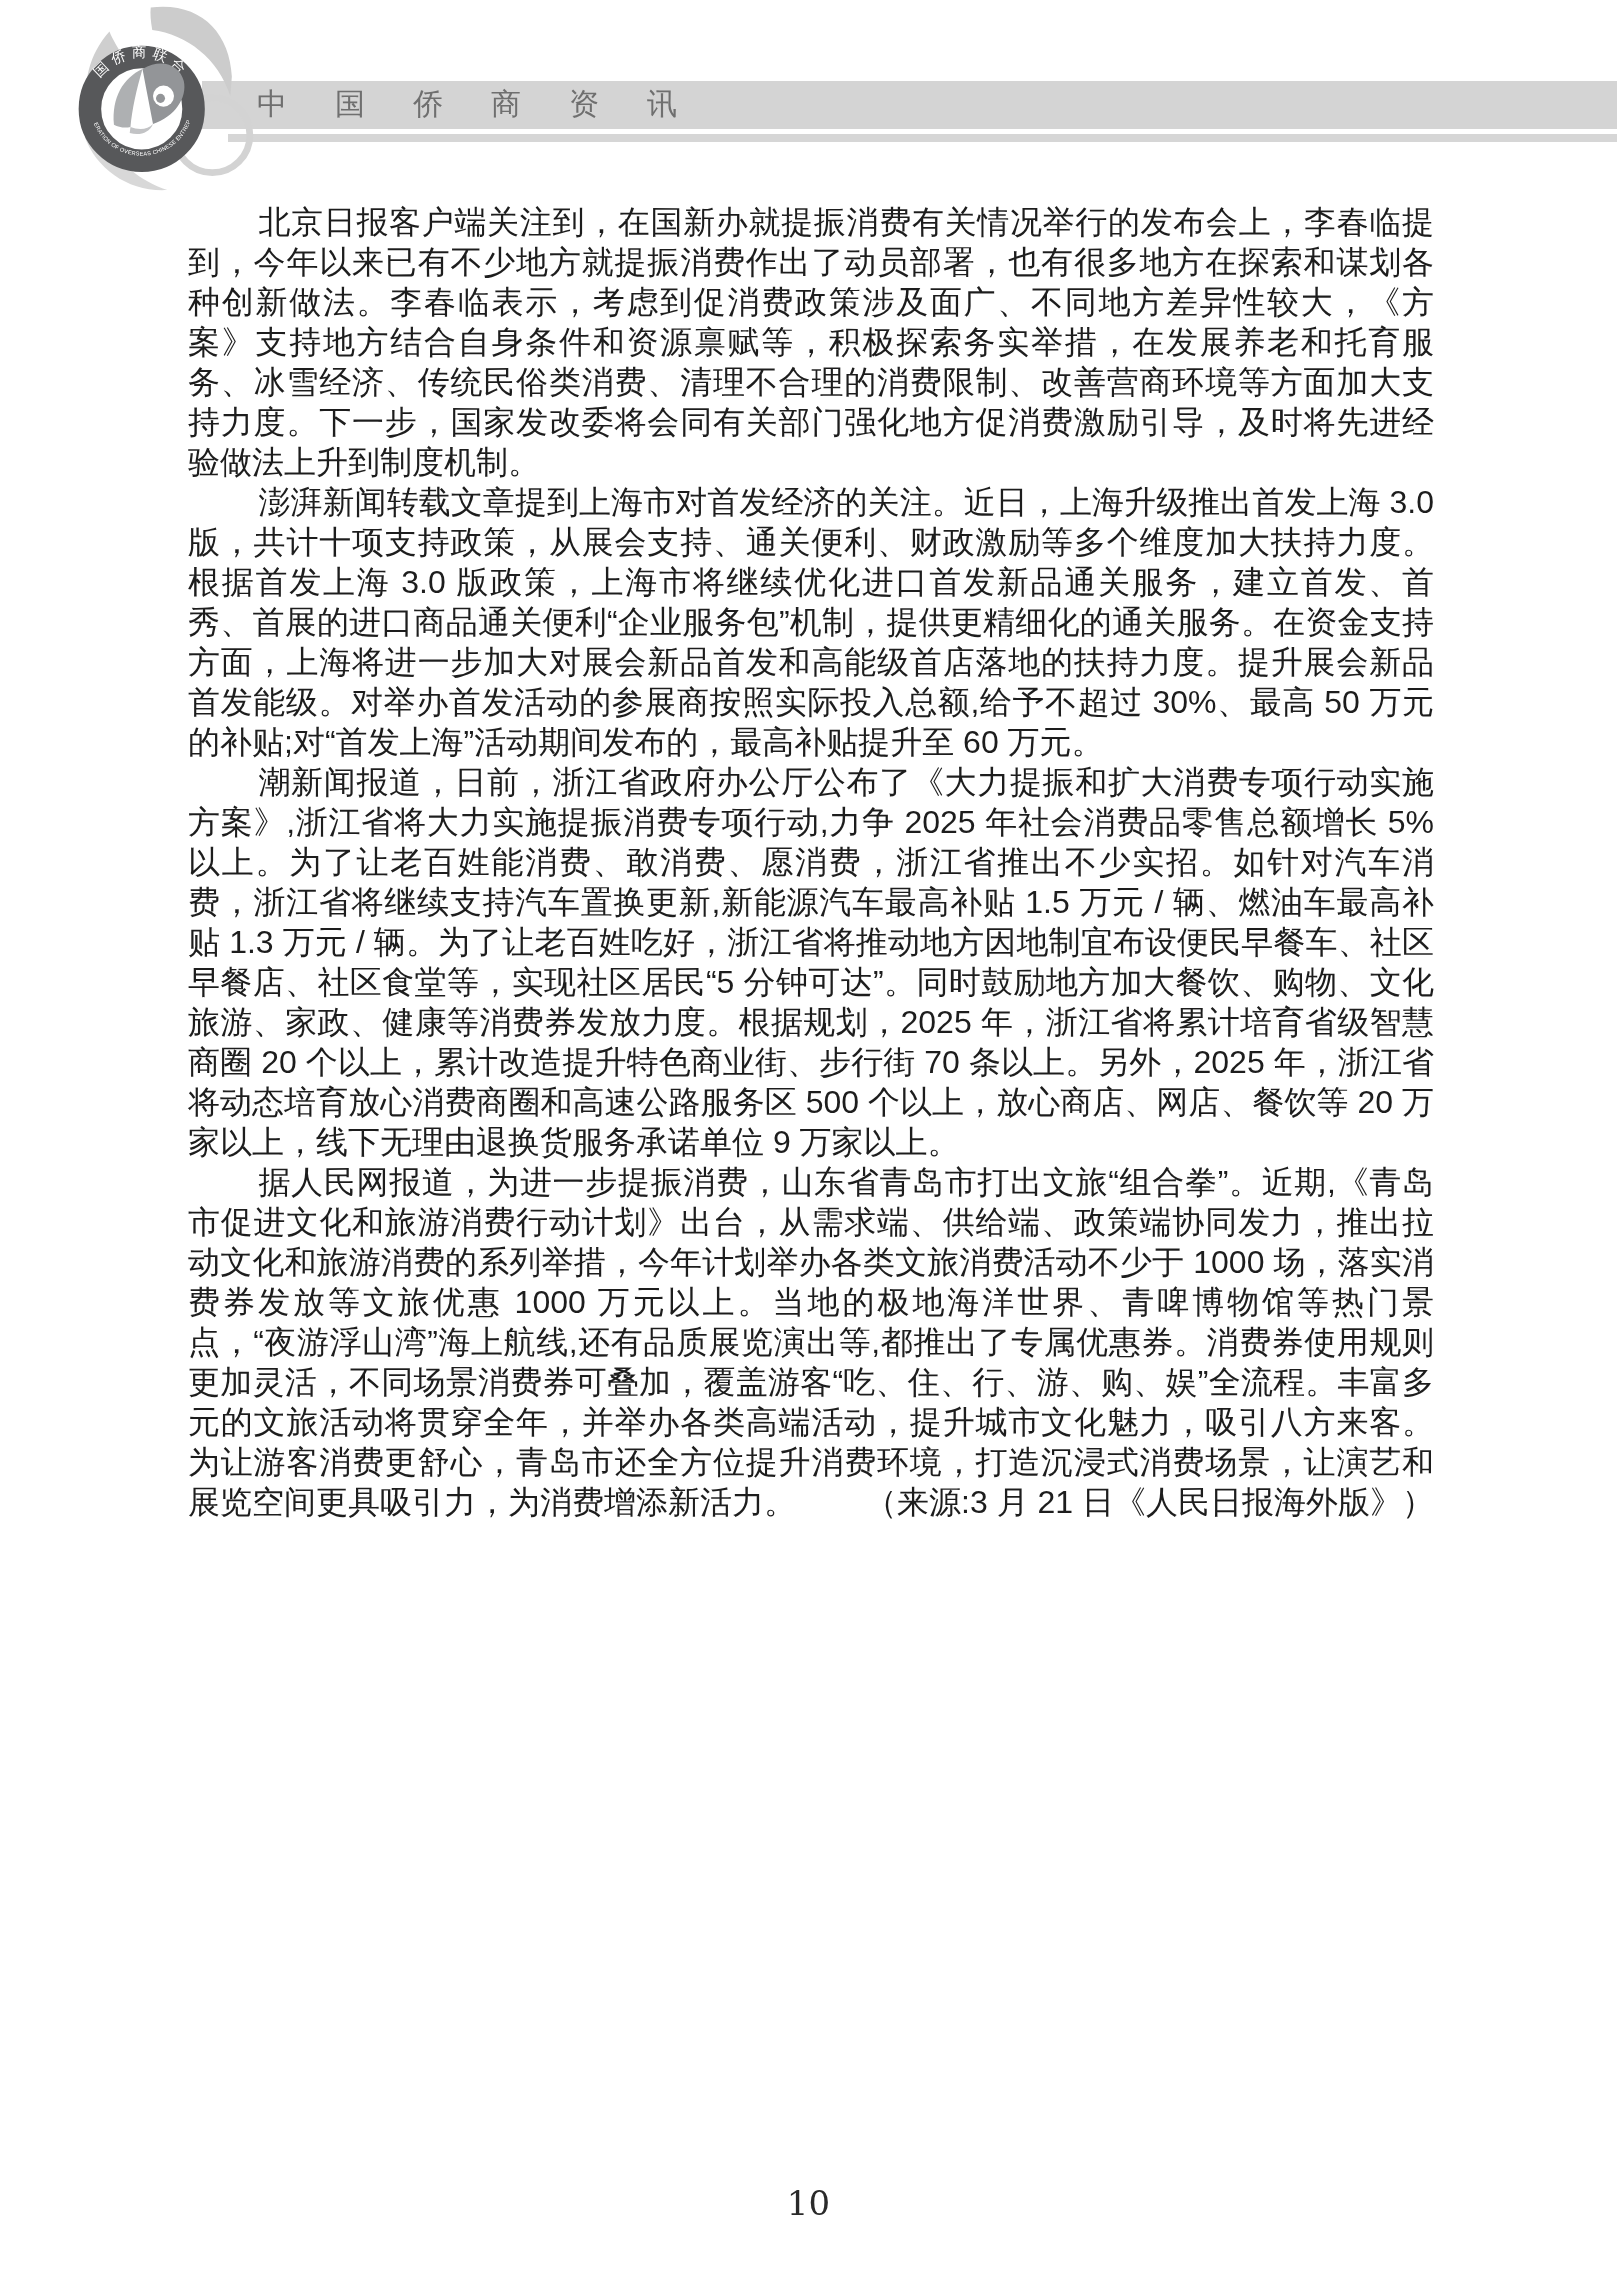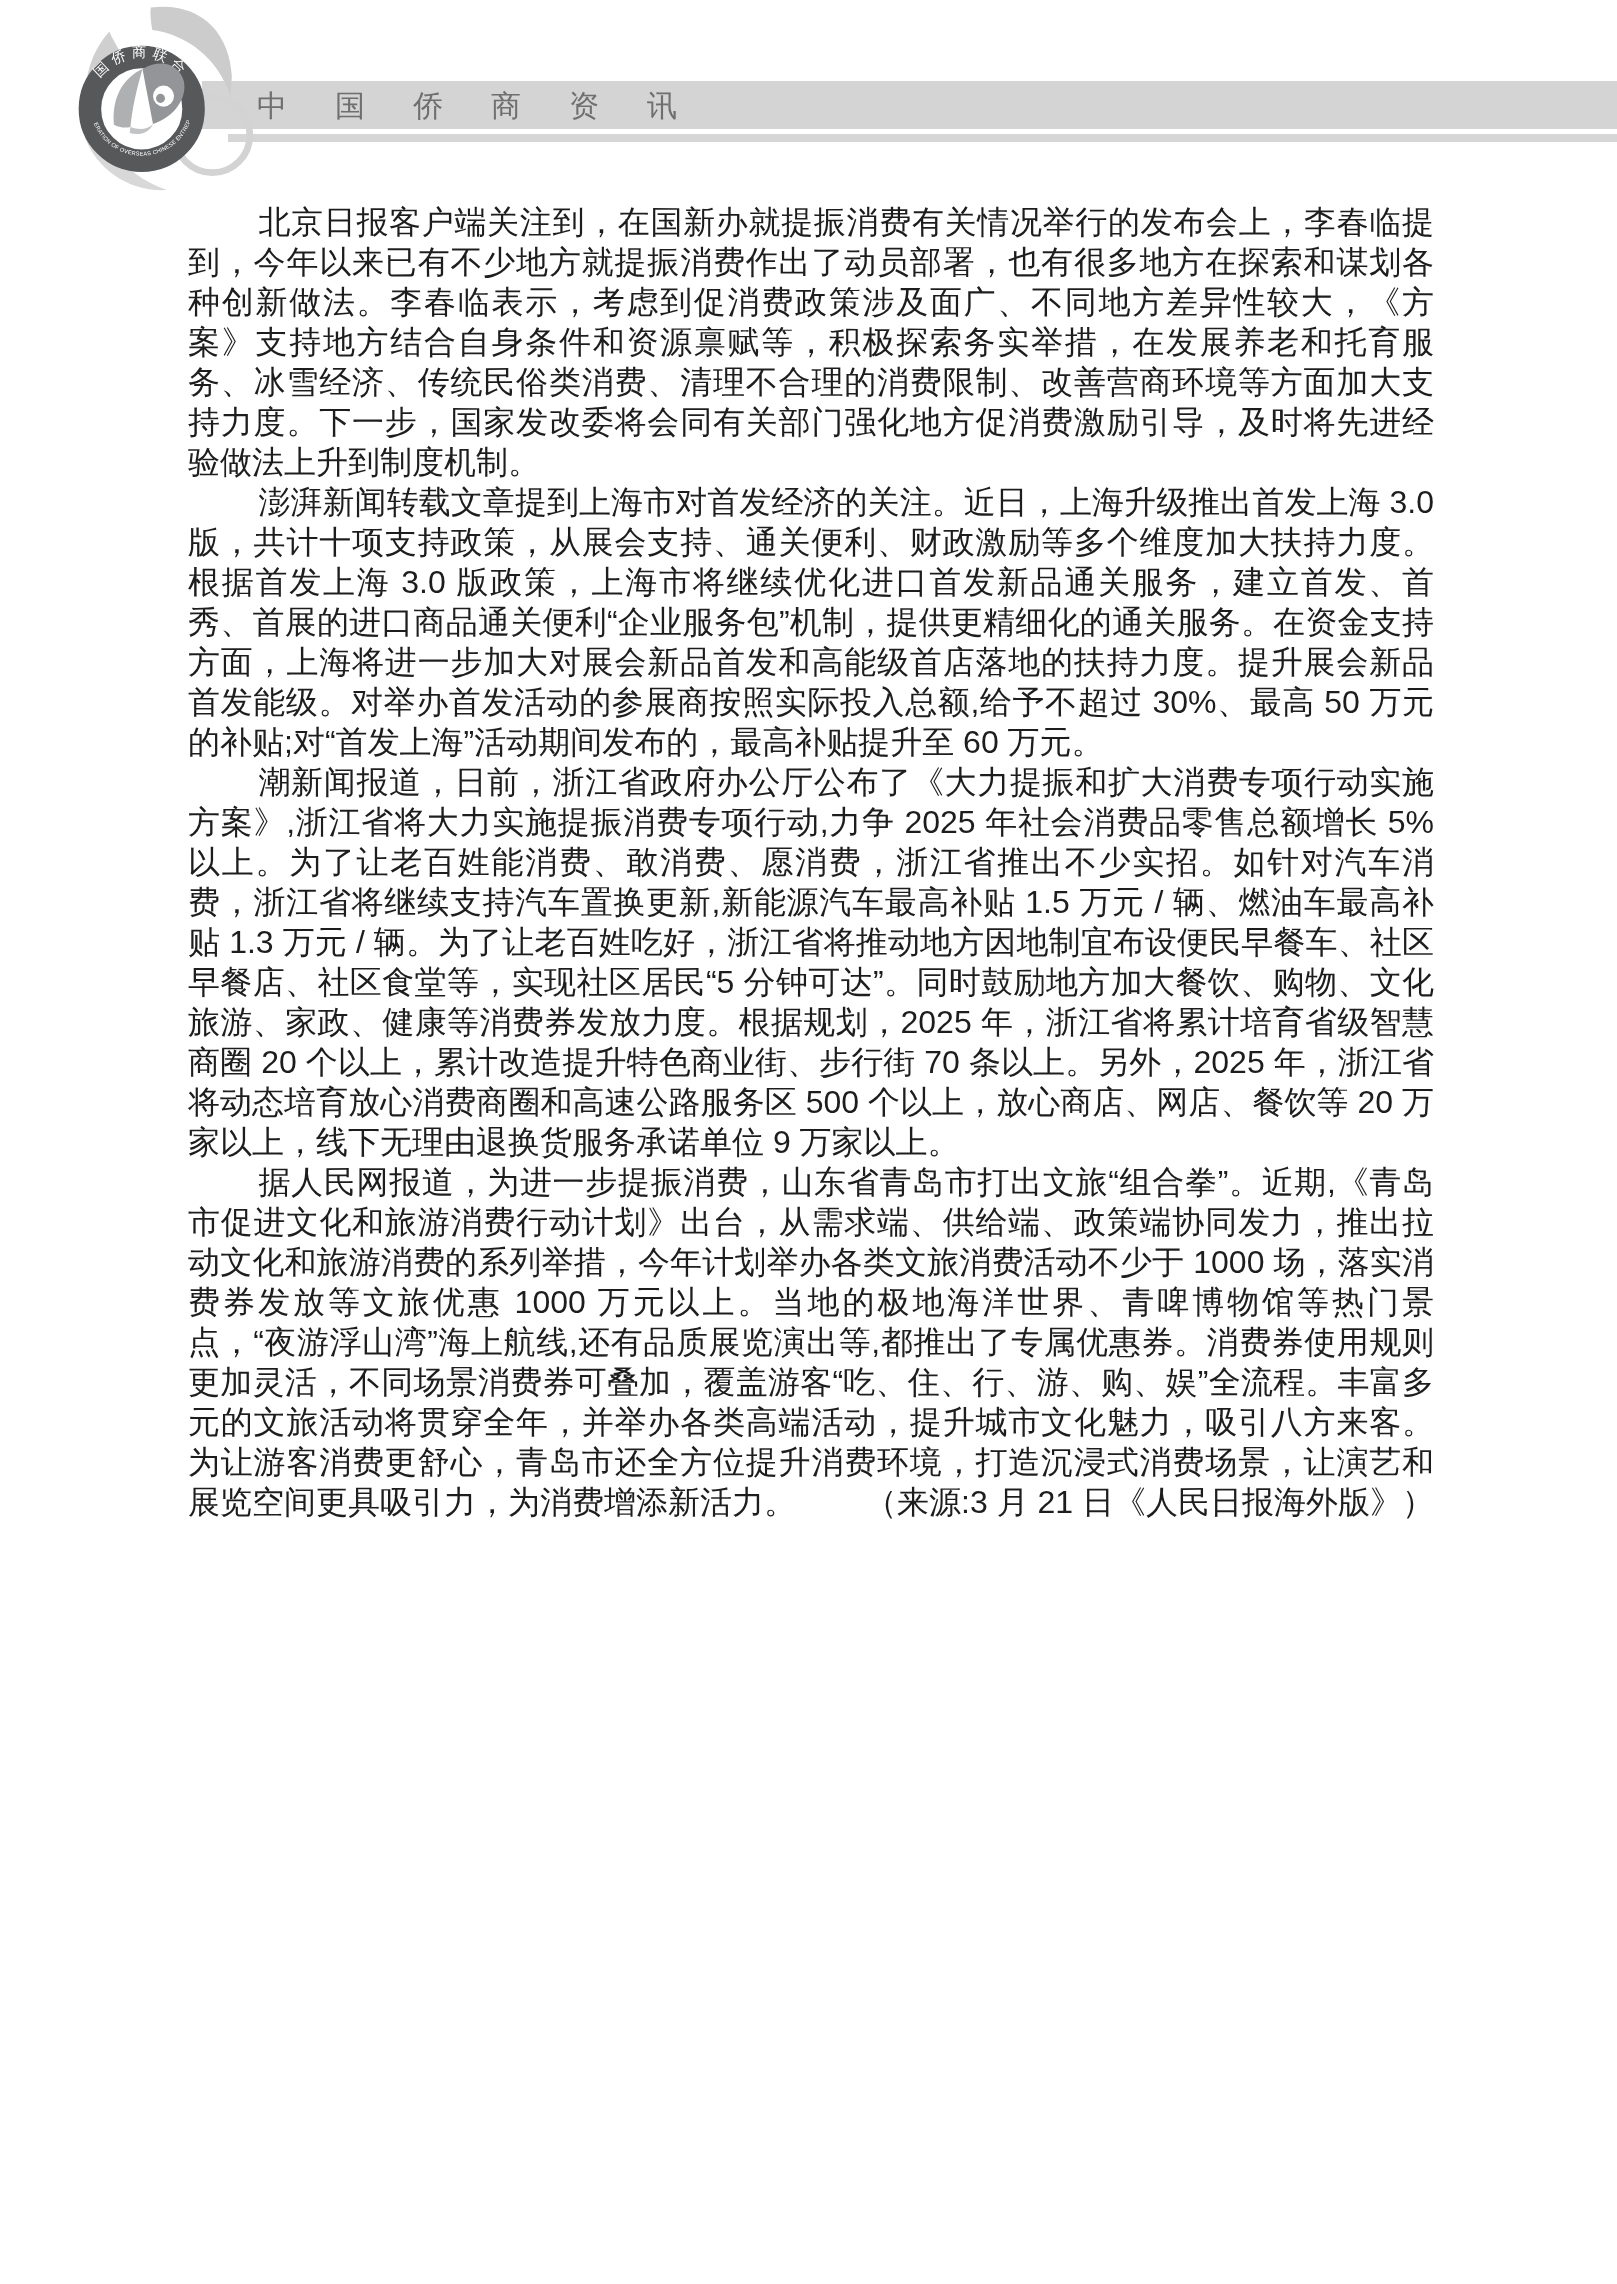--- a/index.html
+++ b/index.html
@@ -26,20 +26,21 @@
   }
   .header-title{
     position:absolute;
     left:257px; top:81px;
     height:36px;
     line-height:50px;
     font-size:30px;
     letter-spacing:48px;
     color:#6f6f6f;
     white-space:nowrap;
+    font-family:Liberation Mono, monospace;
   }
   .logo{
     position:absolute;
     left:38px; top:0px;
     width:233px; height:199px;
   }
   
   .article{
     position:absolute;
     left:188px; top:202px;
@@ -108,15 +109,16 @@
     </g>
   </svg>
 
   <main class="article">
     <p><span>北京日报客户端关注到，在国新办就提振消费有关情况举行的发布会上，李春临提到，今年以来已有不少地方就提振消费作出了动员部署，也有很多地方在探索和谋划各种创新做法。李春临表示，考虑到促消费政策涉及面广、不同地方差异性较大，《方案》支持地方结合自身条件和资源禀赋等，积极探索务实举措，在发展养老和托育服务、冰雪经济、传统民俗类消费、清理不合理的消费限制、改善营商环境等方面加大支持力度。下一步，国家发改委将会同有关部门强化地方促消费激励引导，及时将先进经验做法上升到制度机制。</span></p>
     <p><span>澎湃新闻转载文章提到上海市对首发经济的关注。近日，上海升级推出首发上海 3.0 版，共计十项支持政策，从展会支持、通关便利、财政激励等多个维度加大扶持力度。根据首发上海 3.0 版政策，上海市将继续优化进口首发新品通关服务，建立首发、首秀、首展的进口商品通关便利“企业服务包”机制，提供更精细化的通关服务。在资金支持方面，上海将进一步加大对展会新品首发和高能级首店落地的扶持力度。提升展会新品首发能级。对举办首发活动的参展商按照实际投入总额,给予不超过 30%、最高 50 万元的补贴;对“首发上海”活动期间发布的，最高补贴提升至 60 万元。</span></p>
     <p><span>潮新闻报道，日前，浙江省政府办公厅公布了《大力提振和扩大消费专项行动实施方案》,浙江省将大力实施提振消费专项行动,力争 2025 年社会消费品零售总额增长 5% 以上。为了让老百姓能消费、敢消费、愿消费，浙江省推出不少实招。如针对汽车消费，浙江省将继续支持汽车置换更新,新能源汽车最高补贴 1.5 万元 / 辆、燃油车最高补贴 1.3 万元 / 辆。为了让老百姓吃好，浙江省将推动地方因地制宜布设便民早餐车、社区早餐店、社区食堂等，实现社区居民“5 分钟可达”。同时鼓励地方加大餐饮、购物、文化旅游、家政、健康等消费券发放力度。根据规划，2025 年，浙江省将累计培育省级智慧商圈 20 个以上，累计改造提升特色商业街、步行街 70 条以上。另外，2025 年，浙江省将动态培育放心消费商圈和高速公路服务区 500 个以上，放心商店、网店、餐饮等 20 万家以上，线下无理由退换货服务承诺单位 9 万家以上。</span></p>
     <p><span>据人民网报道，为进一步提振消费，山东省青岛市打出文旅“组合拳”。近期,《青岛市促进文化和旅游消费行动计划》出台，从需求端、供给端、政策端协同发力，推出拉动文化和旅游消费的系列举措，今年计划举办各类文旅消费活动不少于 1000 场，落实消费券发放等文旅优惠 1000 万元以上。当地的极地海洋世界、青啤博物馆等热门景点，“夜游浮山湾”海上航线,还有品质展览演出等,都推出了专属优惠券。消费券使用规则更加灵活，不同场景消费券可叠加，覆盖游客“吃、住、行、游、购、娱”全流程。丰富多元的文旅活动将贯穿全年，并举办各类高端活动，提升城市文化魅力，吸引八方来客。为让游客消费更舒心，青岛市还全方位提升消费环境，打造沉浸式消费场景，让演艺和展览空间更具吸引力，为消费增添新活力。</span><span class="source">（来源:3 月 21 日《人民日报海外版》）</span></p>
   </main>
 
+  <div class="page-number">10</div>
 
 </div>
 
 
 </body></html>

